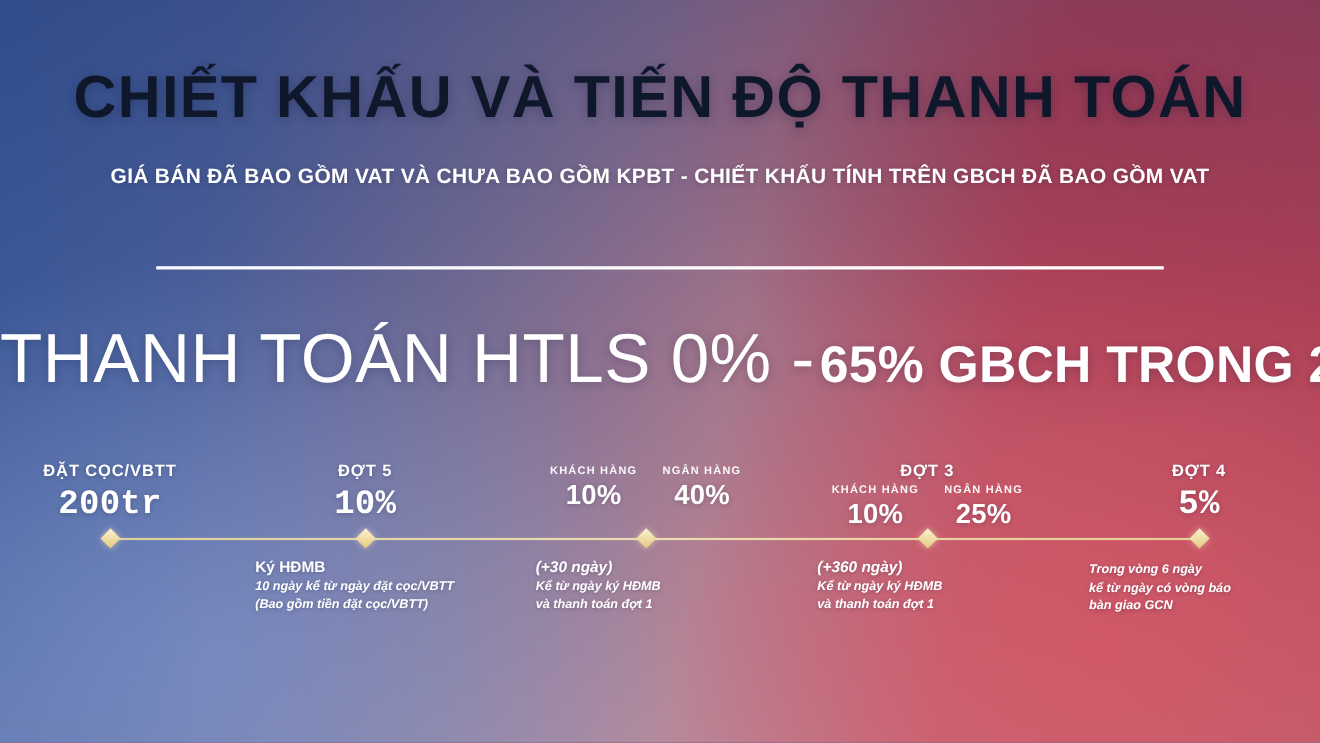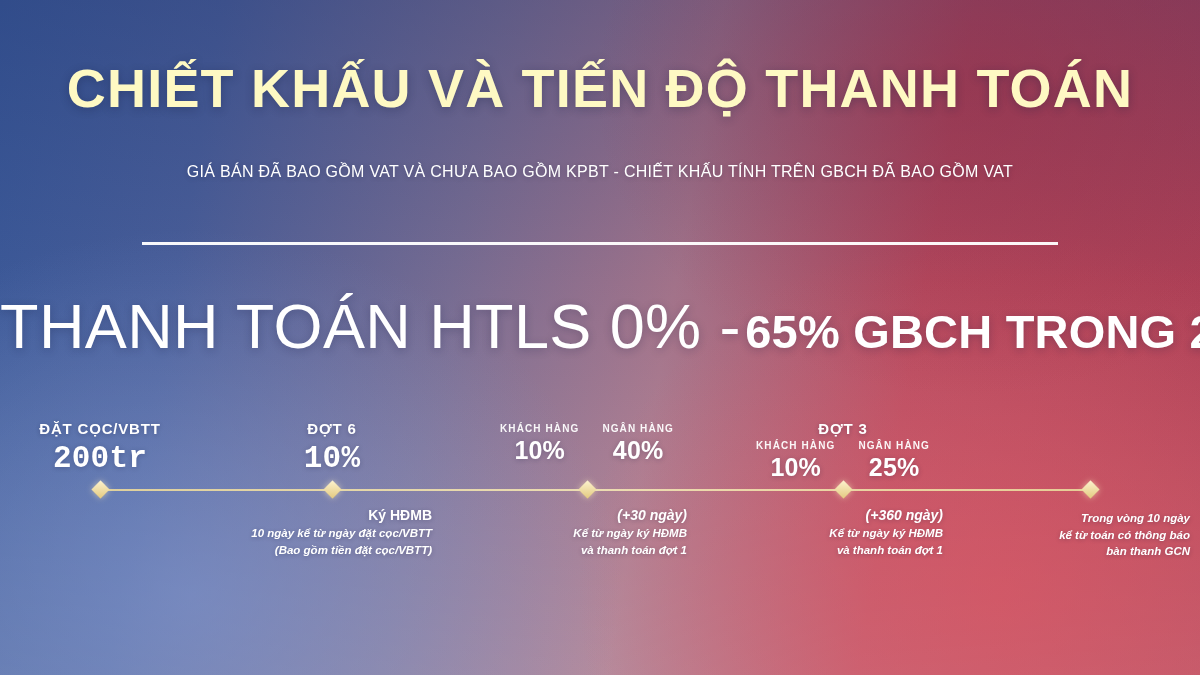--- a/index.html
+++ b/index.html
@@ -59,33 +59,33 @@
 
   
   .header {
     position: absolute;
     left: 0;
     right: 0;
     top: 60px;
     text-align: center;
   }
   .title {
-    color: #fef9c3;
+    color: #0f172a;
     font-size: 54px;
     font-weight: bold;
     letter-spacing: 1.2px;
     line-height: 1.05;
     white-space: nowrap;
     text-shadow: 0 2px 10px rgba(20,25,60,0.30);
   }
   .subtitle {
-    margin-top: 46px;
-    color: #ffffff;
-    font-size: 16px;
-    font-weight: normal;
+    margin-top: 33px;
+    color: #ffffff;
+    font-size: 19px;
+    font-weight: bold;
     letter-spacing: 0.3px;
     white-space: nowrap;
     text-shadow: 0 1px 5px rgba(20,25,60,0.25);
   }
 
   .divider-rule {
     position: absolute;
     left: 142px;
     top: 242px;
     width: 916px;
@@ -196,21 +196,21 @@
     font-weight: bold;
     letter-spacing: 0.2px;
     white-space: nowrap;
     color: #ffffff;
     text-shadow: 0 1px 5px rgba(20,25,60,0.25);
   }
 
   .caption {
     position: absolute;
     top: 86px;
-    text-align: right;
+    text-align: left;
     color: #ffffff;
     white-space: nowrap;
     text-shadow: 0 1px 4px rgba(20,25,60,0.25);
   }
   .caption-head {
     font-size: 14px;
     font-weight: bold;
     line-height: 1.35;
   }
   .caption-head.it {
@@ -255,21 +255,21 @@
     <div class="node" style="left:580.5px;"></div>
     <div class="node" style="left:836.5px;"></div>
     <div class="node" style="left:1083.5px;"></div>
 
     <div class="stop" style="left:0px; width:200px;">
       <div class="stop-label">ĐẶT CỌC/VBTT</div>
       <div class="stop-value">200tr</div>
     </div>
 
     <div class="stop" style="left:232px; width:200px;">
-      <div class="stop-label">ĐỢT 6</div>
+      <div class="stop-label">ĐỢT 5</div>
       <div class="stop-value">10%</div>
     </div>
     <div class="caption" style="left:232px; width:200px;">
       <div class="caption-head">Ký HĐMB</div>
       <div class="caption-line">10 ngày kể từ ngày đặt cọc/VBTT</div>
       <div class="caption-line">(Bao gồm tiền đặt cọc/VBTT)</div>
     </div>
 
     <div class="stop" style="left:487px; width:200px;">
       <div class="split">
@@ -303,20 +303,24 @@
           <div class="sub-value">25%</div>
         </div>
       </div>
     </div>
     <div class="caption" style="left:743px; width:200px;">
       <div class="caption-head it">(+360 ngày)</div>
       <div class="caption-line">Kể từ ngày ký HĐMB</div>
       <div class="caption-line">và thanh toán đợt 1</div>
     </div>
 
+    <div class="stop" style="left:990px; width:200px;">
+      <div class="stop-label">ĐỢT 4</div>
+      <div class="stop-value">5%</div>
+    </div>
     <div class="caption" style="left:990px; width:200px; top:90px;">
-      <div class="caption-line">Trong vòng 10 ngày</div>
-      <div class="caption-line">kể từ toán có thông báo</div>
-      <div class="caption-line">bàn thanh GCN</div>
+      <div class="caption-line">Trong vòng 6 ngày</div>
+      <div class="caption-line">kể từ ngày có vòng báo</div>
+      <div class="caption-line">bàn giao GCN</div>
     </div>
 
   </div>
 </div>
 
 </body></html>

